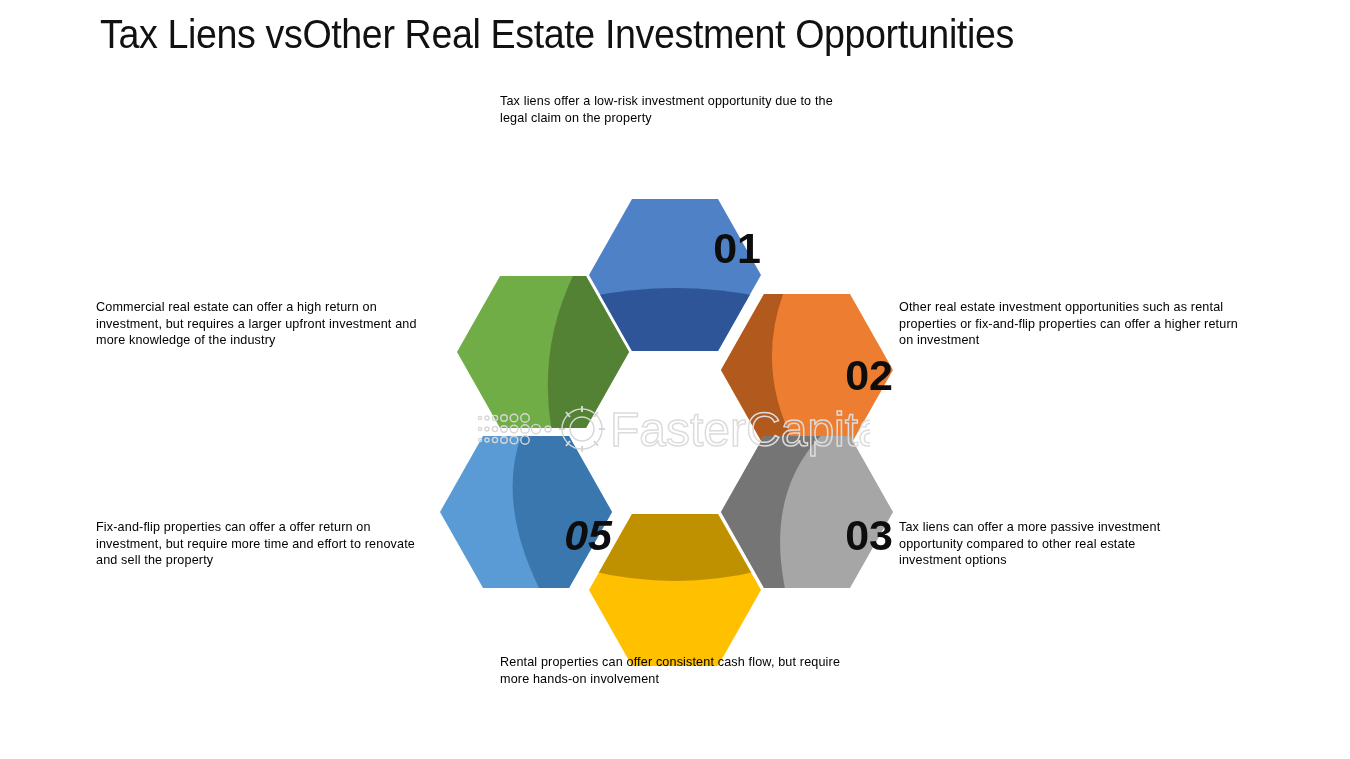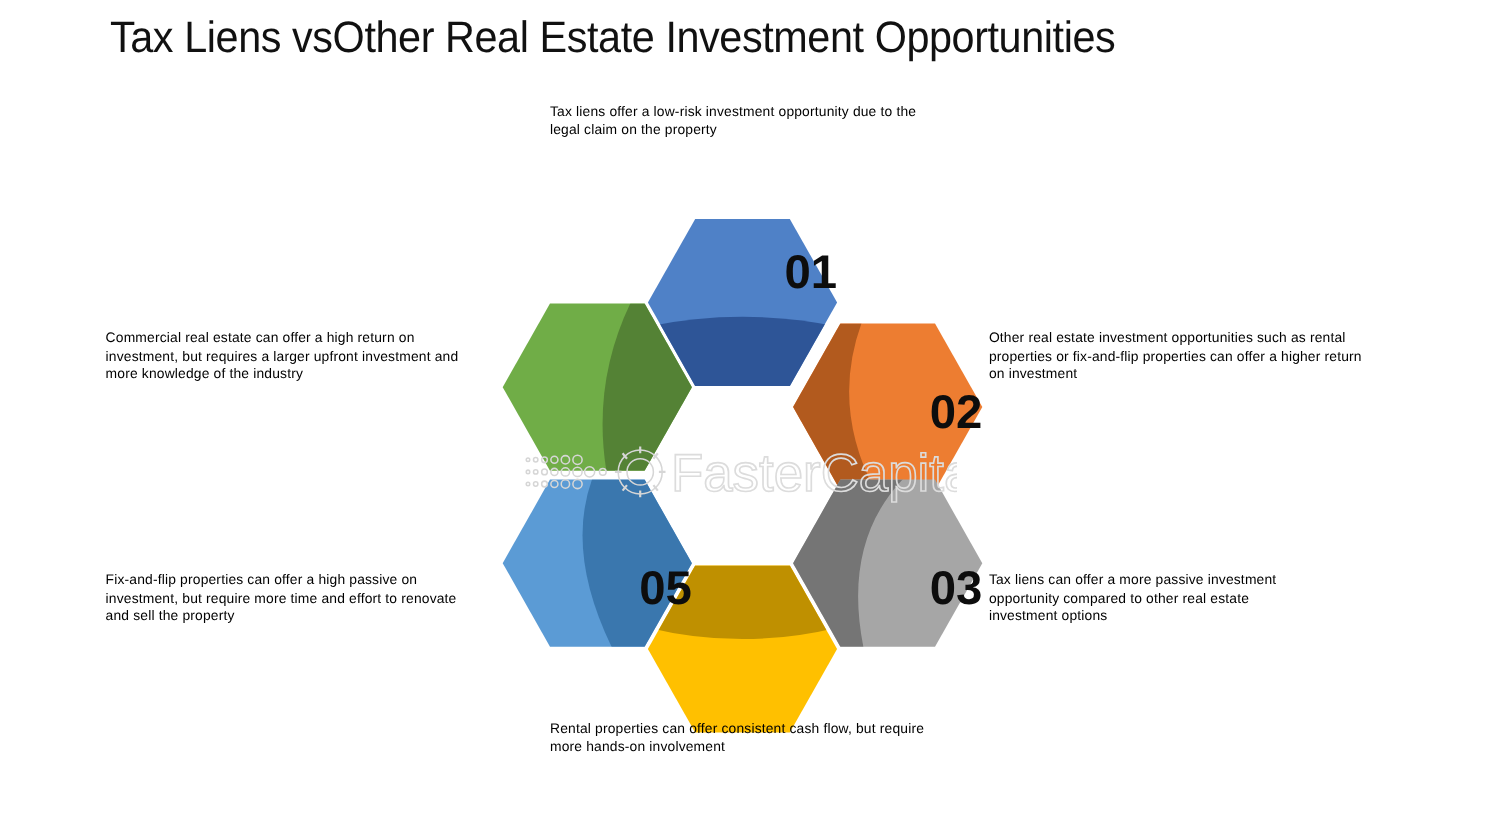--- a/index.html
+++ b/index.html
@@ -63,21 +63,21 @@
     font-family: "Liberation Sans", sans-serif;
     letter-spacing: 0px;
     pointer-events: none;
   }
 
   
   #hex-01 { left: 149px; top: 9px; }
   #hex-02 { left: 281px; top: 76px; margin-top: 28px; }
   #hex-03 { left: 281px; top: 246px; }
   #hex-04 { left: 149px; top: 324px; }
-  #hex-05 { left: 17px;  top: 246px; }
+  #hex-05 { left: 0;  top: 246px; font-style: italic; }
   #hex-06 { left: 17px;  top: 86px; }
 
   #hex-01 .hex-number { top: 28px; }
   #hex-02 .hex-number { top: 60px; }
   #hex-03 .hex-number { top: 78px; }
   #hex-04 .hex-number { top: 86px; }
   #hex-05 .hex-number { top: 78px; }
   #hex-06 .hex-number { top: 38px; }
 
   
@@ -200,21 +200,21 @@
         <path d="M 122,-12 Q 78,70 96,162 L 184,162 L 184,-12 Z" fill="#548235"></path>
       </g>
     </svg>
   </div>
 </div>
 
 <div class="callout" id="callout-01">Tax liens offer a low-risk investment opportunity due to the legal claim on the property</div>
 <div class="callout" id="callout-02">Other real estate investment opportunities such as rental properties or fix-and-flip properties can offer a higher return on investment</div>
 <div class="callout" id="callout-03">Tax liens can offer a more passive investment opportunity compared to other real estate investment options</div>
 <div class="callout" id="callout-04">Rental properties can offer consistent cash flow, but require more hands-on involvement</div>
-<div class="callout" id="callout-05">Fix-and-flip properties can offer a high passive on investment, but require more time and effort to renovate and sell the property</div>
+<div class="callout" id="callout-05">Fix-and-flip properties can offer a offer return on investment, but require more time and effort to renovate and sell the property</div>
 <div class="callout" id="callout-06">Commercial real estate can offer a high return on investment, but requires a larger upfront investment and more knowledge of the industry</div>
 
 <div id="watermark">
   <svg width="400" height="62" viewBox="0 0 400 62">
     <g stroke="#d6d6d6" fill="none" stroke-width="1.4">
 
       <g>
         <circle cx="10" cy="20" r="1.6"></circle>
           <circle cx="17" cy="20" r="2.0"></circle>
           <circle cx="25" cy="20" r="2.6"></circle>

